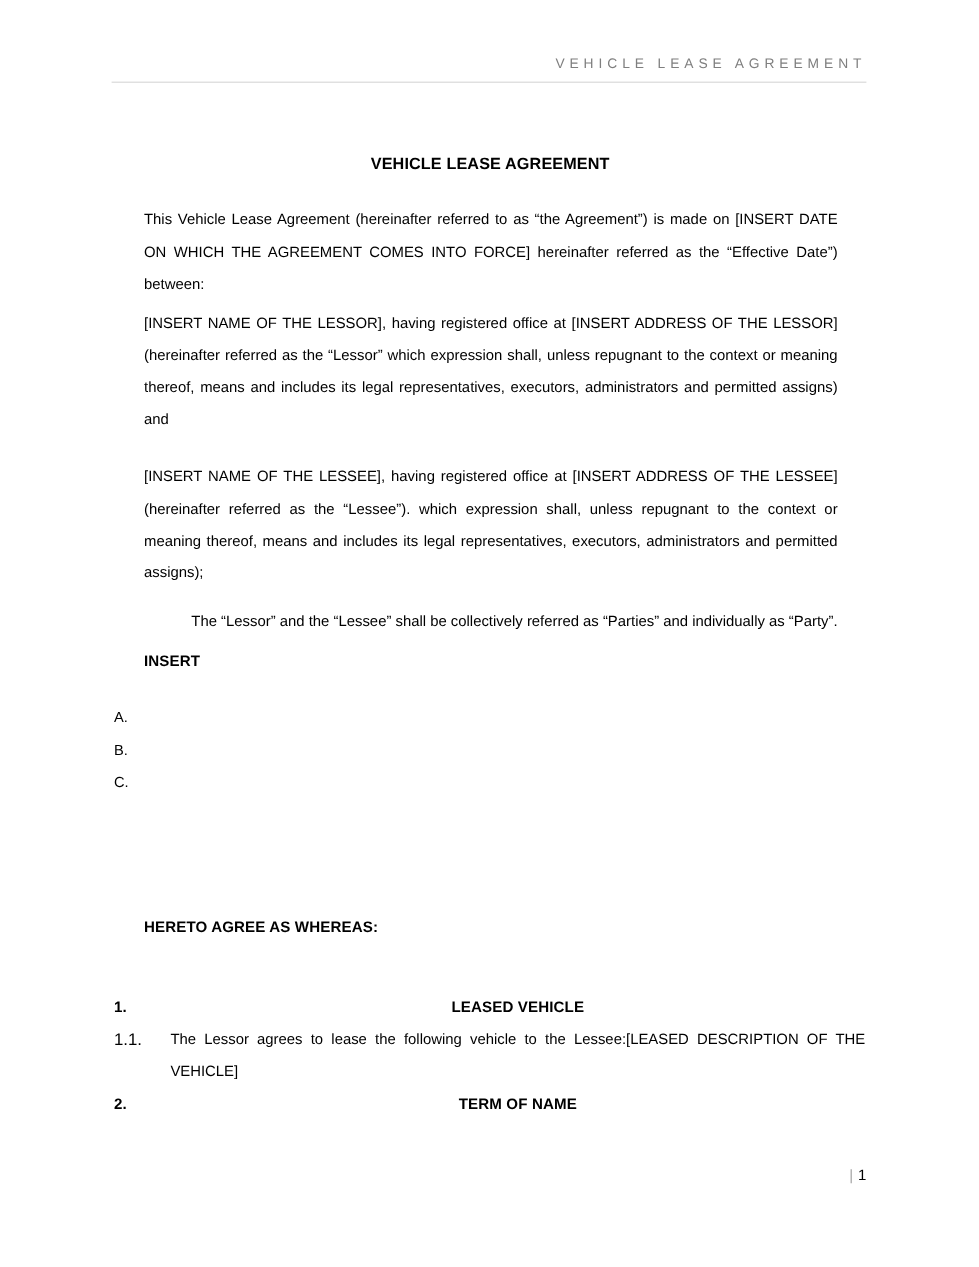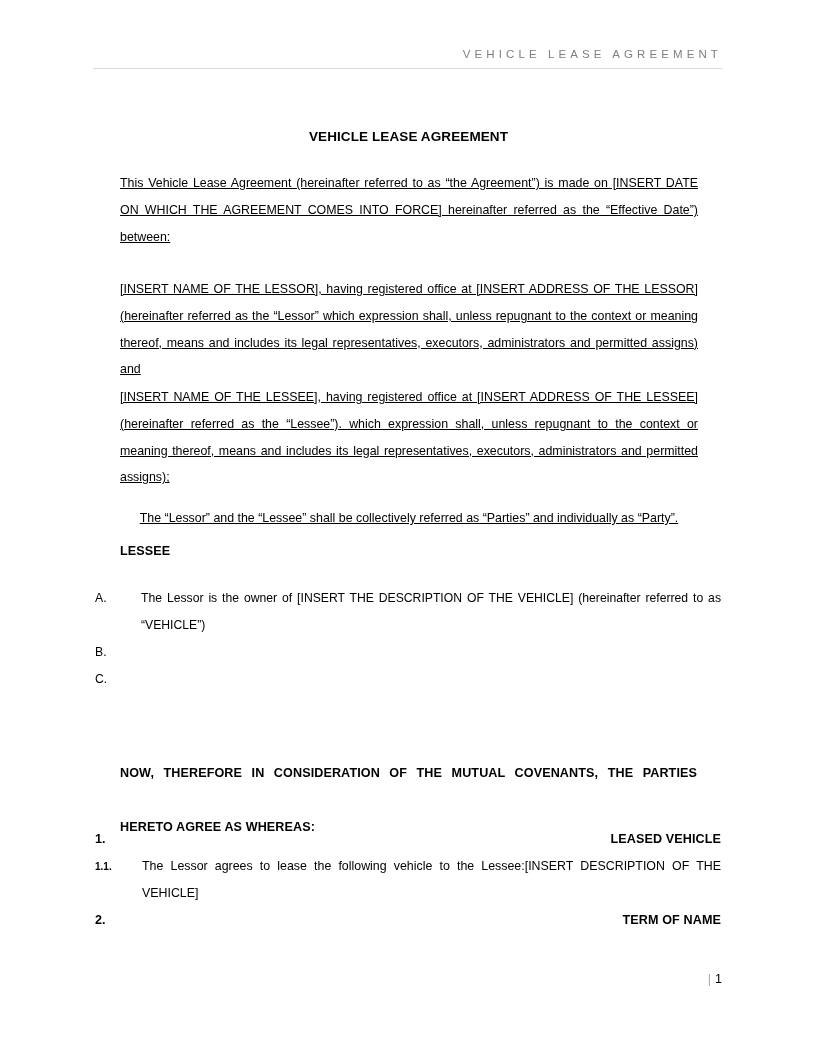--- a/index.html
+++ b/index.html
@@ -69,28 +69,27 @@
 
   .para {
     position: absolute;
     left: 120px;
     width: 578px;
     text-align: justify;
     text-justify: inter-word;
     font-size: 12.4px;
     line-height: 26.8px;
     color: #000;
-    text-decoration: underline;
   }
   .para.nojust {
-    text-align: center;
+    text-align: right;
   }
 
   .p1 { top: 170px; }
-  .p2 { top: 276px; }
+  .p2 { top: 256px; }
   .p3 { top: 384px; }
   .p4 { top: 505px; }
 
   .whereas {
     position: absolute;
     left: 120px;
     top: 544px;
     font-size: 12.6px;
     font-weight: bold;
     letter-spacing: 0.1px;
@@ -155,37 +154,36 @@
     width: 816px;
   }
   .n-item {
     position: relative;
   }
   .n-marker {
     position: absolute;
     left: 95px;
     top: 0;
     width: 46px;
-    font-size: 10px;
-    line-height: 27px;
-    font-weight: bold;
+    font-size: 14px;
+    line-height: 27px;
   }
   .n-marker.bold { font-weight: bold; font-size: 12.6px; }
   .n-text {
     margin-left: 142px;
     margin-right: 95px;
     font-size: 12.4px;
     line-height: 27px;
     text-align: justify;
     text-justify: inter-word;
   }
   .n-text.bold {
     font-weight: bold;
     font-size: 12.6px;
-    text-align: right;
+    text-align: center;
     letter-spacing: 0.1px;
   }
 
   
   .page-footer {
     position: absolute;
     left: 93px;
     top: 972px;
     width: 629px;
     text-align: right;
@@ -213,48 +211,46 @@
     <div class="doc-title">VEHICLE LEASE AGREEMENT</div>
 
     <div class="para p1">This Vehicle Lease Agreement (hereinafter referred to as “the Agreement”) is made on [INSERT DATE ON WHICH THE AGREEMENT COMES INTO FORCE] hereinafter referred as the “Effective Date”) between:</div>
 
     <div class="para p2">[INSERT NAME OF THE LESSOR], having registered office at [INSERT ADDRESS OF THE LESSOR] (hereinafter referred as the “Lessor” which expression shall, unless repugnant to the context or meaning thereof, means and includes its legal representatives, executors, administrators and permitted assigns) and</div>
 
     <div class="para p3">[INSERT NAME OF THE LESSEE], having registered office at [INSERT ADDRESS OF THE LESSEE] (hereinafter referred as the “Lessee”). which expression shall, unless repugnant to the context or meaning thereof, means and includes its legal representatives, executors, administrators and permitted assigns);</div>
 
     <div class="para p4 nojust">The “Lessor” and the “Lessee” shall be collectively referred as “Parties” and individually as “Party”.</div>
 
-    <div class="whereas">LESSEE</div>
+    <div class="whereas">INSERT</div>
 
     <div class="lettered">
       <div class="l-item">
         <span class="l-marker">A.</span>
-        <div class="l-text">The Lessor is the owner of [INSERT THE DESCRIPTION OF THE VEHICLE] (hereinafter referred to as “VEHICLE”)</div>
       </div>
       <div class="l-item">
         <span class="l-marker">B.</span>
       </div>
       <div class="l-item">
         <span class="l-marker">C.</span>
       </div>
     </div>
 
     <div class="nowtherefore">
-      <span class="lineA">NOW, THEREFORE IN CONSIDERATION OF THE MUTUAL COVENANTS, THE PARTIES</span>
       <span>HERETO AGREE AS WHEREAS:</span>
     </div>
 
     <div class="numbered">
       <div class="n-item">
         <span class="n-marker bold">1.</span>
         <div class="n-text bold">LEASED VEHICLE</div>
       </div>
       <div class="n-item">
         <span class="n-marker">1.1.</span>
-        <div class="n-text">The Lessor agrees to lease the following vehicle to the Lessee:[INSERT DESCRIPTION OF THE VEHICLE]</div>
+        <div class="n-text">The Lessor agrees to lease the following vehicle to the Lessee:[LEASED DESCRIPTION OF THE VEHICLE]</div>
       </div>
       <div class="n-item">
         <span class="n-marker bold">2.</span>
         <div class="n-text bold">TERM OF NAME</div>
       </div>
     </div>
 
   </div>
 
   <div class="page-footer">

